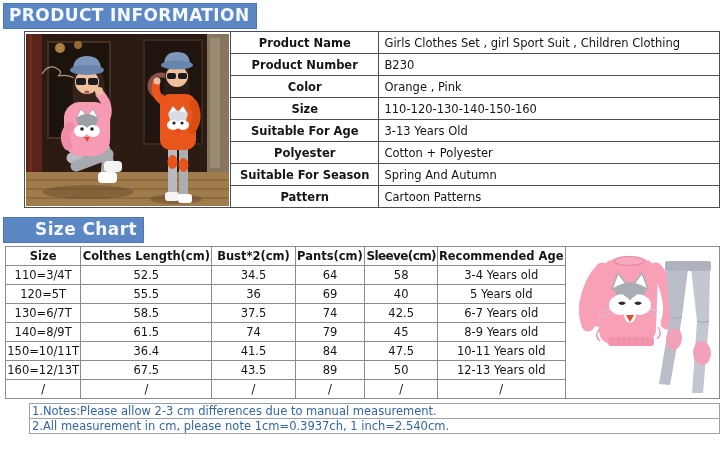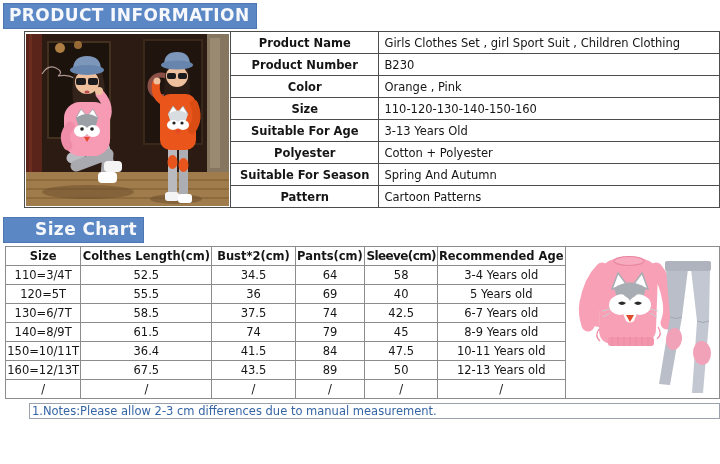--- a/index.html
+++ b/index.html
@@ -282,14 +282,17 @@
   </table>
 
 <table id="notes-table">
   <colgroup>
       <col style="width:713px">
     </colgroup>
   <tbody>
       <tr>
         <td>1.Notes:Please allow 2-3 cm differences due to manual measurement.</td>
       </tr>
+  <tr>
+        <td>2.All measurement in cm, please note 1cm=0.3937ch, 1 inch=2.540cm.</td>
+      </tr>
 </tbody>
   </table>
 
 </body></html>

